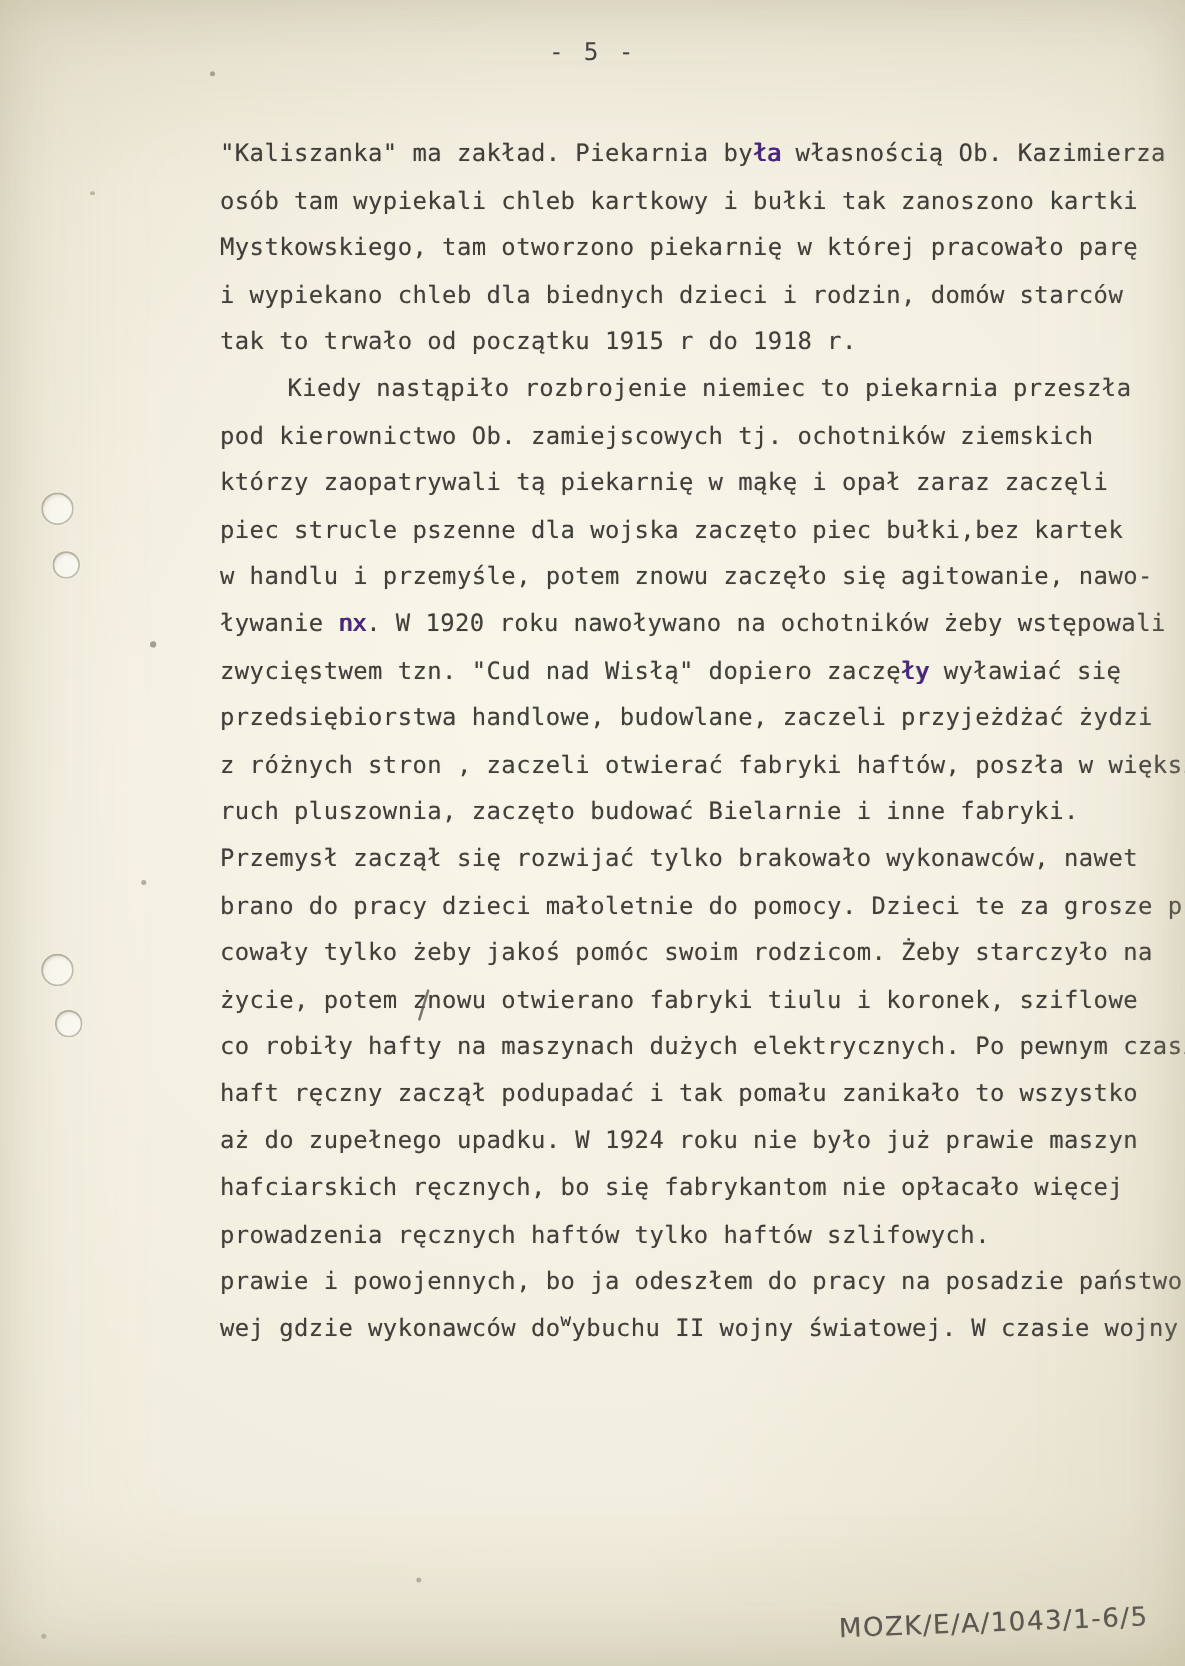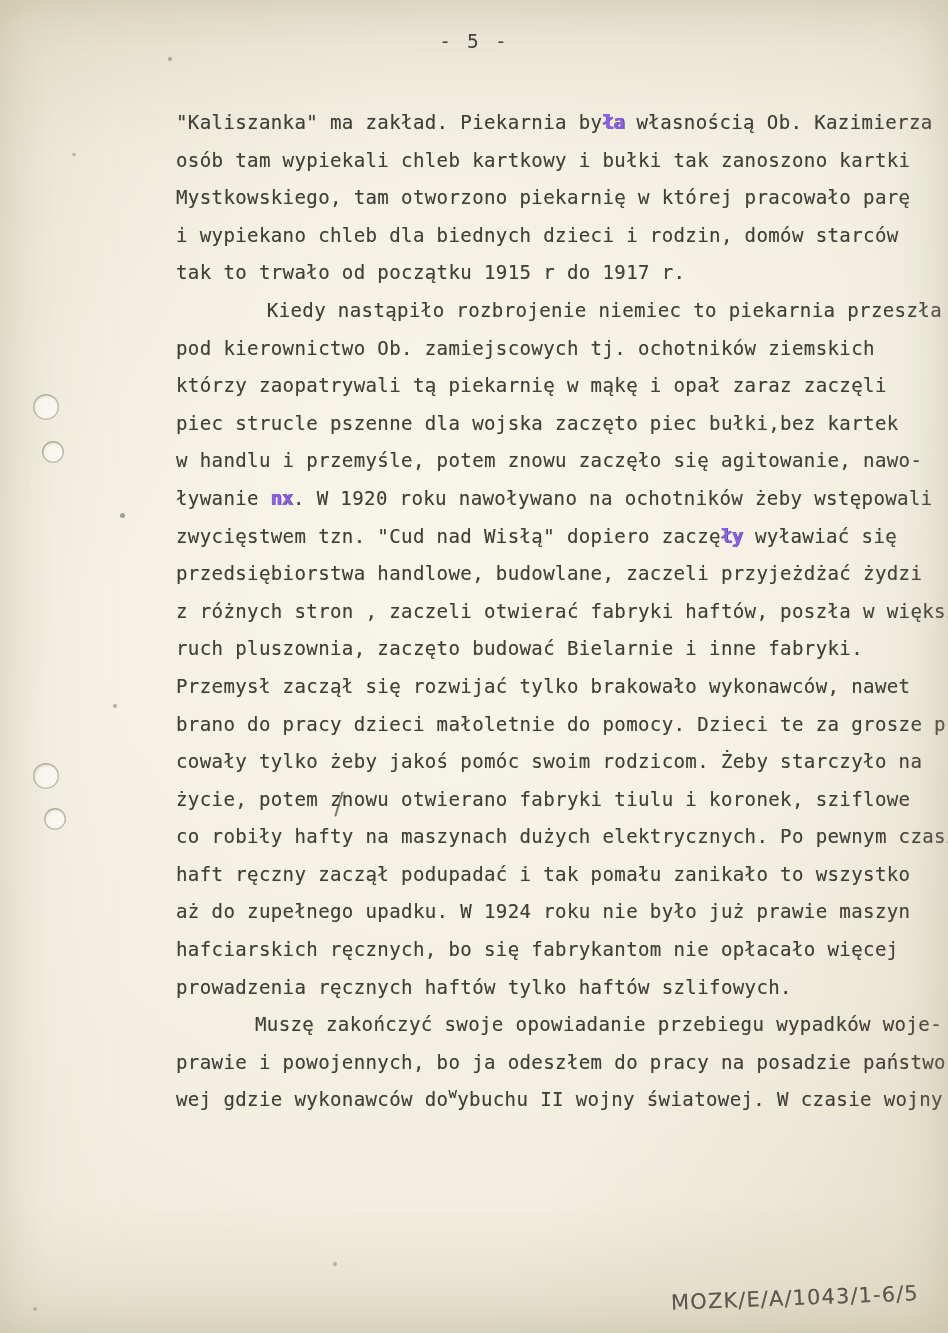--- a/index.html
+++ b/index.html
@@ -57,26 +57,26 @@
   }
   .tline {
     height: 37.6px;
     line-height: 37.6px;
     font-size: 19.1px;
     letter-spacing: 0.35px;
     white-space: pre;
     color: #403f3a;
     text-shadow: 0 0 0.7px rgba(64,63,58,0.42);
   }
-  .ind { padding-left: 54px; text-align: right; }
+  .ind { padding-left: 54px; }
 
   
   .strike-over {
-    font-weight: bold;
-    color: #8b5cf6;
+    font-weight: normal;
+    color: #4c1d95;
     letter-spacing: -0.4px;
     text-shadow: 0.6px 0 0 rgba(38,37,33,0.85), -0.5px 0 0 rgba(38,37,33,0.55);
   }
   
   .sup-char {
     position: relative;
     top: -8px;
     font-size: 14px;
     color: #33322e;
   }
@@ -146,21 +146,21 @@
 
   <div id="page-number">- 5 -</div>
 
   <div id="typescript">
 
     <div class="tline" id="row-l01"><span>"Kaliszanka" ma zakład. Piekarnia by</span><span class="strike-over">ła</span><span> własnością Ob. Kazimierza</span></div>
 
     <div class="tline">osób tam wypiekali chleb kartkowy i bułki tak zanoszono kartki</div>
     <div class="tline">Mystkowskiego, tam otworzono piekarnię w której pracowało parę</div>
     <div class="tline">i wypiekano chleb dla biednych dzieci i rodzin, domów starców</div>
-    <div class="tline">tak to trwało od początku 1915 r do 1917 r.</div>
+    <div class="tline">tak to trwało od początku 1915 r do 1918 r.</div>
     <div class="tline ind">Kiedy nastąpiło rozbrojenie niemiec to piekarnia przeszła</div>
     <div class="tline">pod kierownictwo Ob. zamiejscowych tj. ochotników ziemskich</div>
     <div class="tline">którzy zaopatrywali tą piekarnię w mąkę i opał zaraz zaczęli</div>
     <div class="tline">piec strucle pszenne dla wojska zaczęto piec bułki,bez kartek</div>
     <div class="tline">w handlu i przemyśle, potem znowu zaczęło się agitowanie, nawo-</div>
 
     <div class="tline" id="row-l12"><span>ływanie </span><span class="strike-over">nx</span><span>. W 1920 roku nawoływano na ochotników żeby wstępowali</span></div>
 
 
     <div class="tline" id="row-l14"><span>zwycięstwem tzn. "Cud nad Wisłą" dopiero zaczę</span><span class="strike-over">ły</span><span> wyławiać się</span></div>
@@ -170,21 +170,20 @@
     <div class="tline">ruch pluszownia, zaczęto budować Bielarnie i inne fabryki.</div>
     <div class="tline">Przemysł zaczął się rozwijać tylko brakowało wykonawców, nawet</div>
     <div class="tline">brano do pracy dzieci małoletnie do pomocy. Dzieci te za grosze pra-</div>
     <div class="tline">cowały tylko żeby jakoś pomóc swoim rodzicom. Żeby starczyło na</div>
     <div class="tline">życie, potem znowu otwierano fabryki tiulu i koronek, sziflowe</div>
     <div class="tline">co robiły hafty na maszynach dużych elektrycznych. Po pewnym czasie</div>
     <div class="tline">haft ręczny zaczął podupadać i tak pomału zanikało to wszystko</div>
     <div class="tline">aż do zupełnego upadku. W 1924 roku nie było już prawie maszyn</div>
     <div class="tline">hafciarskich ręcznych, bo się fabrykantom nie opłacało więcej</div>
     <div class="tline">prowadzenia ręcznych haftów tylko haftów szlifowych.</div>
-    <div class="tline ind">Muszę zakończyć swoje opowiadanie przebiegu wypadków woje-</div>
     <div class="tline">prawie i powojennych, bo ja odeszłem do pracy na posadzie państwo-</div>
 
     <div class="tline" id="row-l29"><span>wej gdzie wykonawców do</span><span class="sup-char">w</span><span>ybuchu II wojny światowej. W czasie wojny</span></div>
 
   </div>
 
   <div id="hand-slash"></div>
 
   <div class="punch" id="punch-1"></div>
   <div class="punch" id="punch-2"></div>

